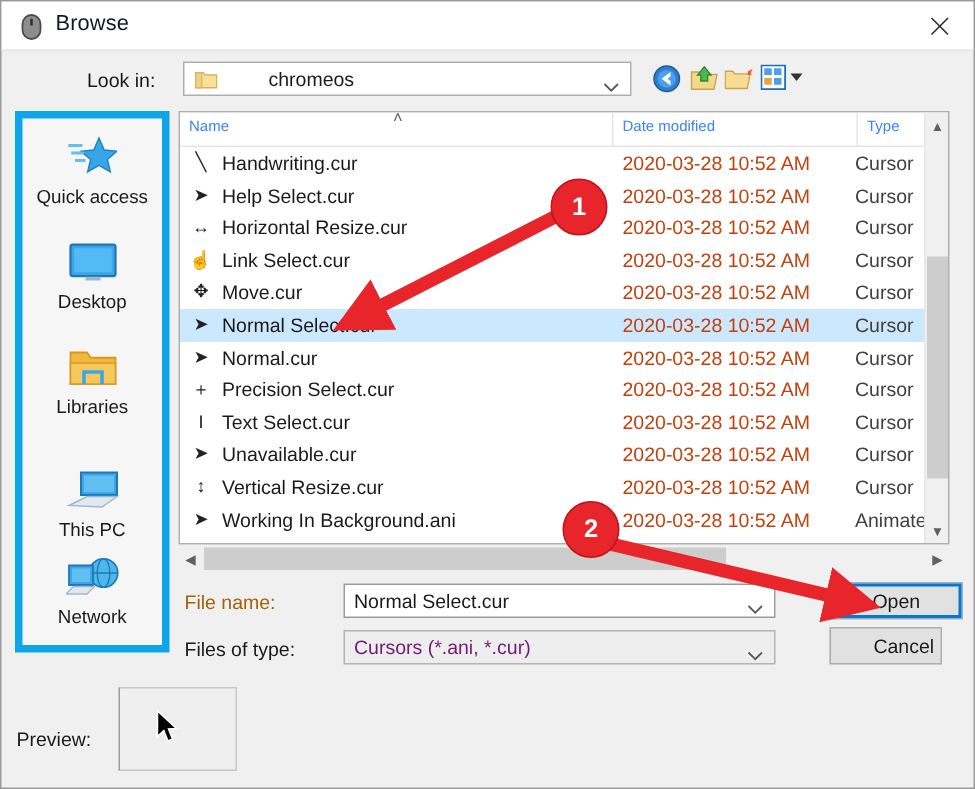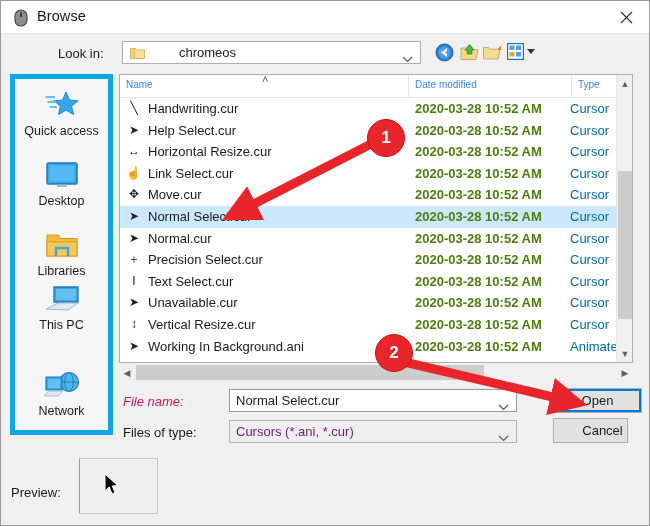--- a/index.html
+++ b/index.html
@@ -134,27 +134,26 @@
     display: flex; align-items: center; justify-content: center;
     line-height: 1;
   }
   .row-name {
     position: absolute; left: 28px; top: 3px;
     font-size: 13px; color: #1a1a1a;
     white-space: nowrap;
   }
   .row-date {
     position: absolute; left: 295px; top: 3px;
-    font-size: 13px; color: #4d7c0f;
+    font-size: 13px; color: #c2410c;
     white-space: nowrap;
-    font-weight: bold;
   }
   .row-type {
     position: absolute; left: 450px; top: 3px;
-    font-size: 13px; color: #0369a1;
+    font-size: 13px; color: #404040;
     white-space: nowrap;
     width: 52px; overflow: hidden;
   }
 
   
   #vscroll {
     position: absolute; right: 0; top: 0;
     width: 16px; height: 100%;
     background: #f0f0f0;
     border-left: 1px solid #e7e7e7;
@@ -211,27 +210,27 @@
     width: 100%; height: 36px;
     display: flex; align-items: center; justify-content: center;
   }
   .place-label {
     font-size: 12.5px; color: #1a1a1a;
     margin-top: 1px;
   }
   #place-0 { top: 8px; }
   #place-1 { top: 78px; }
   #place-2 { top: 148px; }
-  #place-3 { top: 202px; }
+  #place-3 { top: 230px; }
   #place-4 { top: 288px; }
 
   
   #filename-label {
     position: absolute; left: 122px; top: 393px;
-    font-size: 13px; color: #be185d; font-style: italic;
+    font-size: 13px; color: #a16207;
   }
   #filename-combo {
     position: absolute; left: 228px; top: 388px;
     width: 288px; height: 23px;
     background: #ffffff;
     border: 1px solid #9a9a9a;
   }
   #filename-text {
     position: absolute; left: 6px; top: 3px;
     font-size: 13px; color: #1a1a1a;

